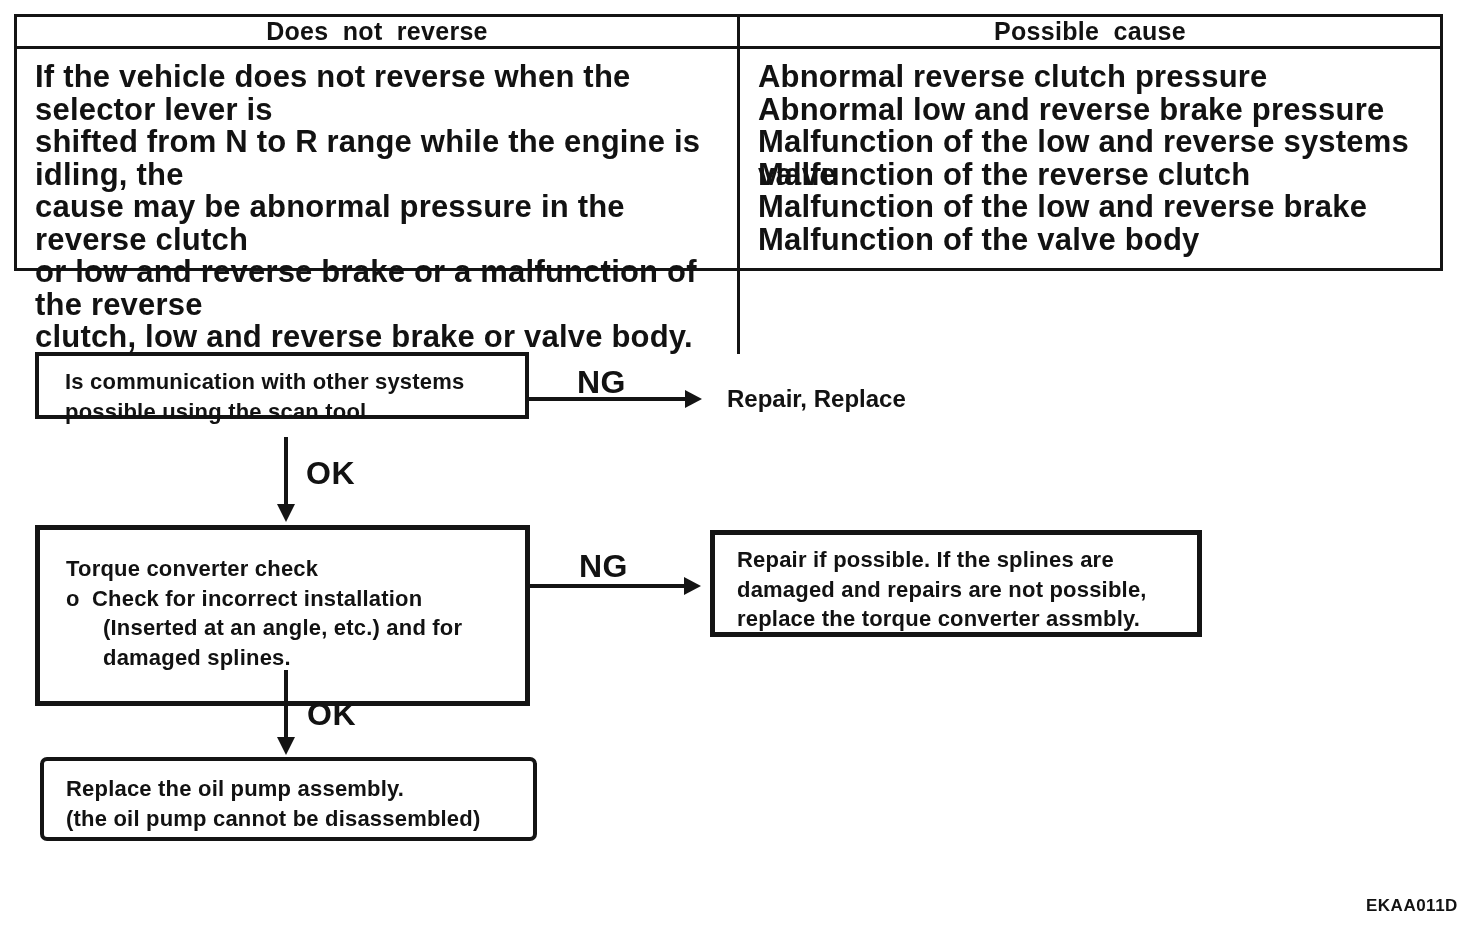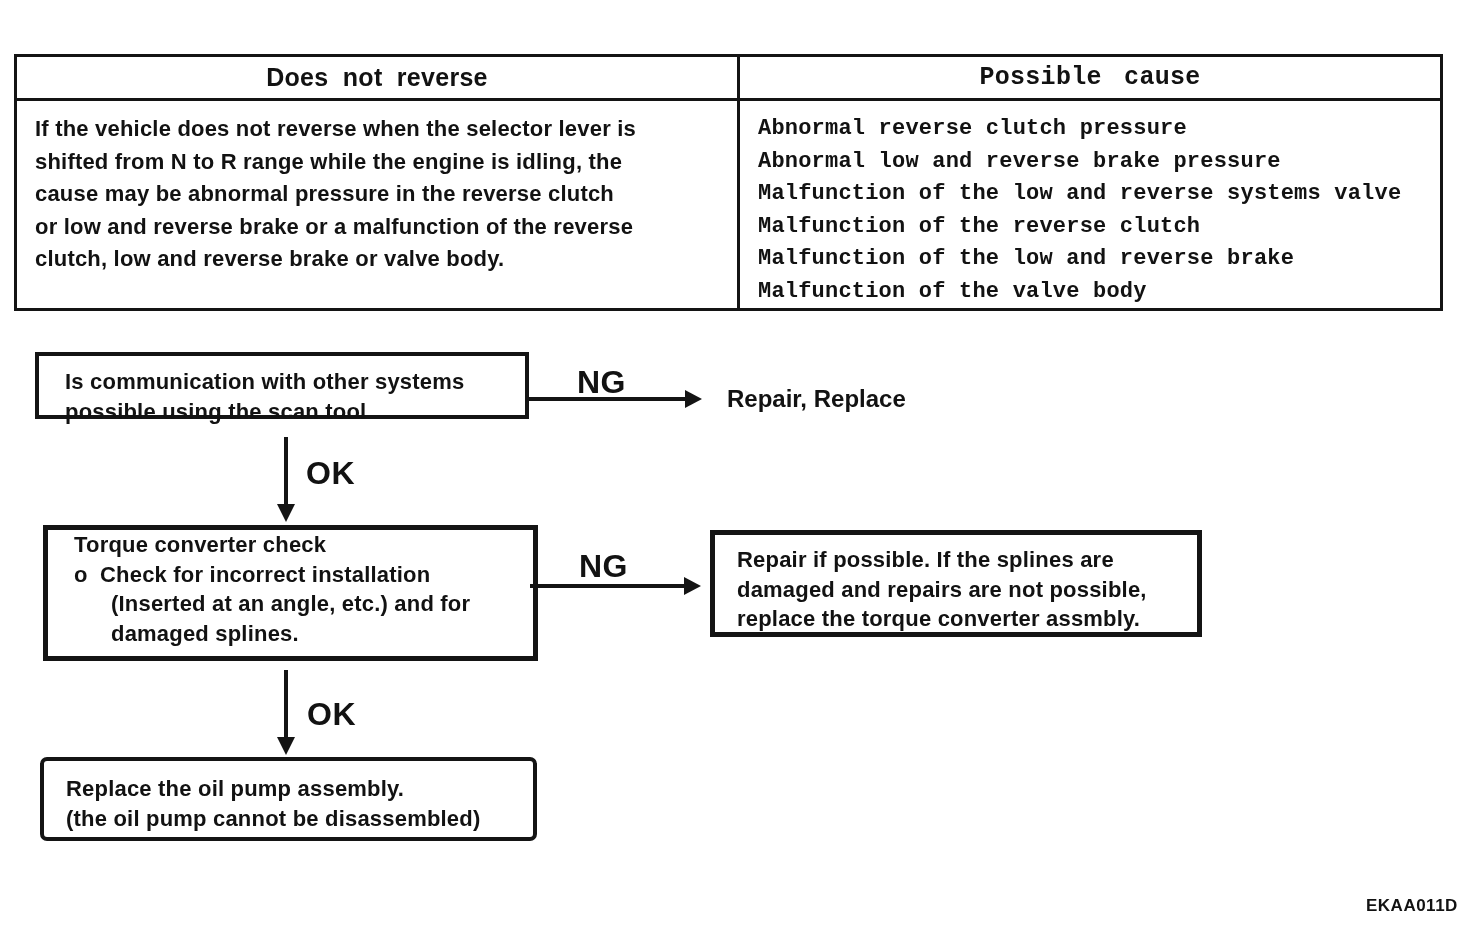--- a/index.html
+++ b/index.html
@@ -19,49 +19,48 @@
 
   
   .sym-table {
     position: absolute;
     left: 14px; top: 14px;
     width: 1429px; height: 257px;
     border: 3px solid #141414;
     box-sizing: border-box;
     display: flex;
     flex-direction: column;
-    margin-top: 40px;
   }
   .sym-head {
     display: flex;
     height: 48px;
     border-bottom: 3px solid #141414;
     box-sizing: border-box;
   }
   .sym-head .cell, .sym-body .cell {
     box-sizing: border-box;
   }
   .head-cell {
     display: flex;
     align-items: center;
     justify-content: center;
     font-size: 25px;
     font-weight: bold;
     word-spacing: 7px;
     letter-spacing: 0.3px;
   }
   .col-left  { width: 723px; border-right: 3px solid #141414; }
-  .col-right { flex: 1; font-family: Liberation Mono, monospace; }
+  .col-right { flex: 1; }
   .sym-body {
     flex: 1;
     display: flex;
   }
   .body-cell {
     padding: 12px 18px 0 18px;
-    font-size: 22px;
+    font-size: 31px;
     line-height: 32.5px;
     font-weight: 600;
     letter-spacing: 0.2px;
   }
   .prewrap { white-space: pre-line; }
   .cause-line { height: 32.5px; }
 
   
   .flow-box {
     position: absolute;
@@ -73,24 +72,23 @@
     font-weight: 600;
     letter-spacing: 0.2px;
   }
   .box-scan {
     left: 35px; top: 352px;
     width: 494px; height: 67px;
     padding: 11px 0 0 26px;
   }
   .box-torque {
     left: 35px; top: 525px;
-    width: 495px; height: 136px;
+    width: 495px; height: 181px;
     border-width: 5px;
-    padding: 0 0 0 26px;
-    margin-left: 8px;
+    padding: 24px 0 0 26px;
   }
   .box-repair {
     left: 710px; top: 530px;
     width: 492px; height: 107px;
     border-width: 5px;
     padding: 10px 0 0 22px;
   }
   .box-oilpump {
     left: 40px; top: 757px;
     width: 497px; height: 84px;

